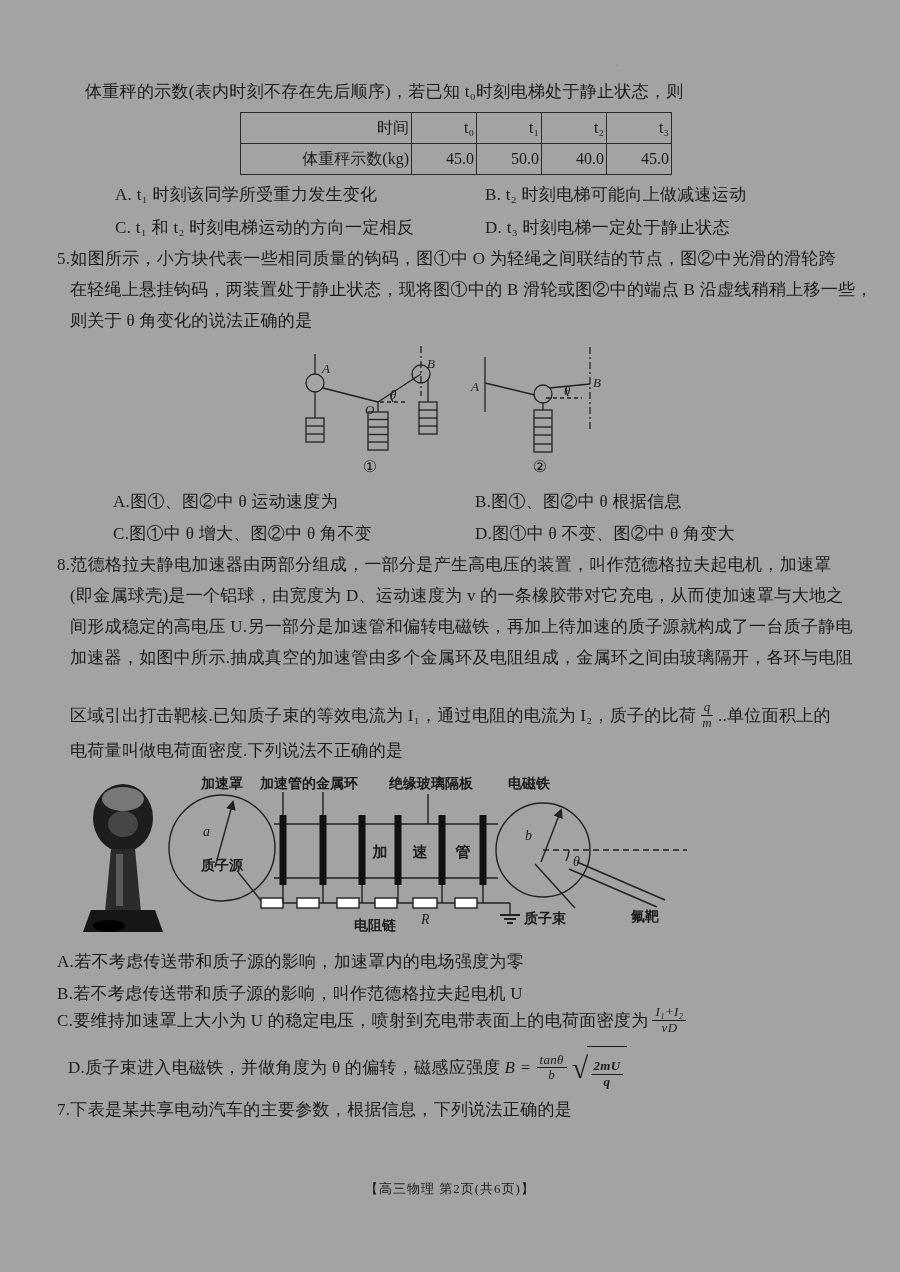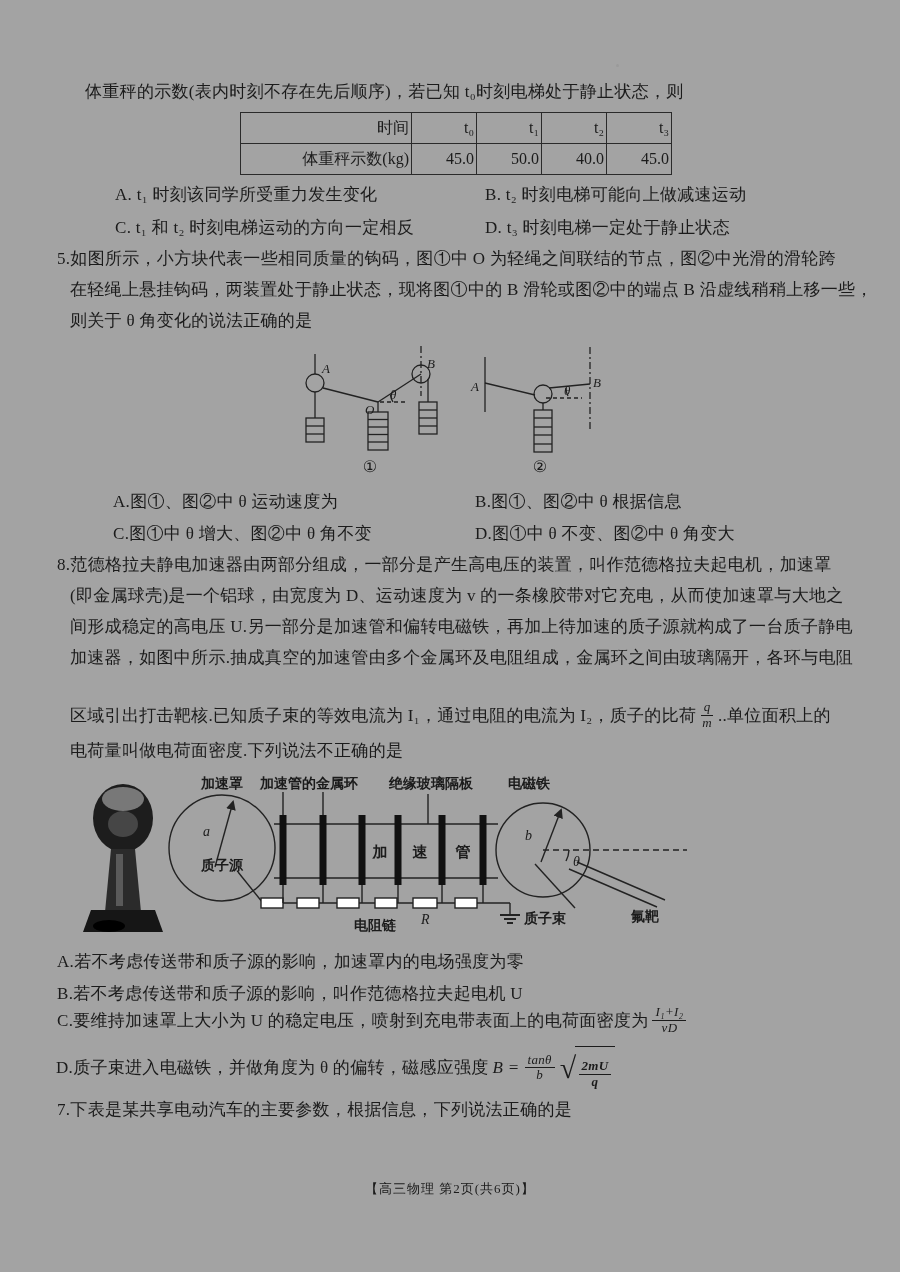--- a/index.html
+++ b/index.html
@@ -271,21 +271,21 @@
 
   <div class="abs" style="left:57px;top:950px">A.若不考虑传送带和质子源的影响，加速罩内的电场强度为零</div>
   <div class="abs" style="left:57px;top:982px">B.若不考虑传送带和质子源的影响，叫作范德格拉夫起电机 U</div>
   <div class="abs flexline" style="left:57px;top:1005px">
     <span>C.要维持加速罩上大小为 U 的稳定电压，喷射到充电带表面上的电荷面密度为</span>
     <span class="frac">
       <span class="fnum">I₁+I₂</span>
       <span class="fden">vD</span>
     </span>
   </div>
-  <div class="abs flexline" style="left:56px;top:1046px">
+  <div class="abs flexline" style="left:68px;top:1046px">
     <span>D.质子束进入电磁铁，并做角度为 θ 的偏转，磁感应强度</span>
     <span class="formula">
       <span>B =</span>
       <span class="frac">
         <span class="fnum">tanθ</span>
         <span class="fden">b</span>
       </span>
       <span class="sqrt">
         <span class="rad">√</span>
         <span class="radicand">

